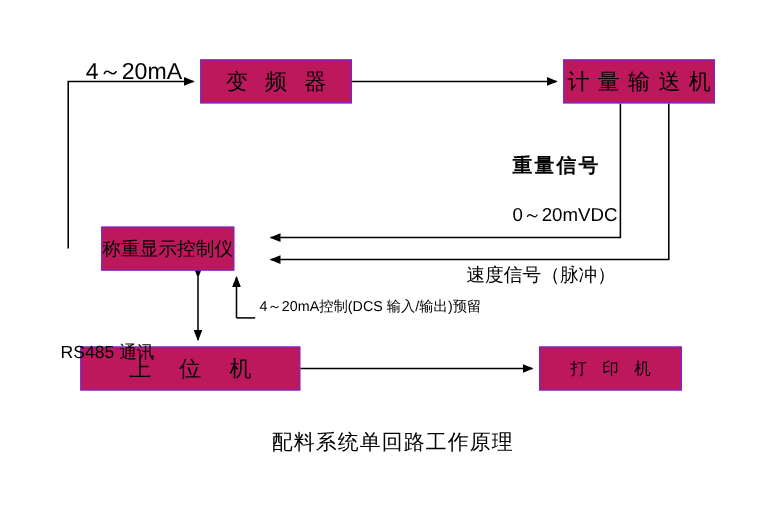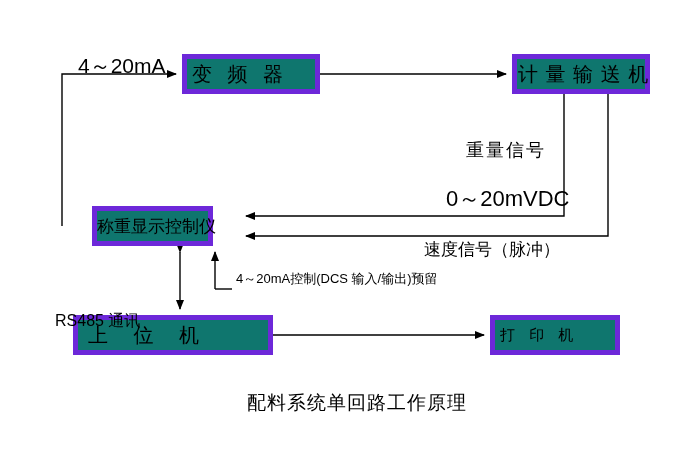--- a/index.html
+++ b/index.html
@@ -20,25 +20,25 @@
   svg.wires {
     position: absolute;
     left: 0;
     top: 0;
     width: 700px;
     height: 471px;
     pointer-events: none;
   }
   .box {
     position: absolute;
-    border: 5px solid #6d28d9;
-    background: #0f766e;
+    border: 1px solid #6d28d9;
+    background: #be185d;
     display: flex;
     align-items: center;
-    justify-content: flex-start;
+    justify-content: center;
     box-sizing: border-box;
     color: #000000;
     white-space: nowrap;
   }
   .lbl {
     position: absolute;
     color: #000000;
     white-space: nowrap;
     line-height: 1.15;
   }
@@ -56,22 +56,22 @@
   }
   #box-host {
     left: 73px; top: 315px; width: 200px; height: 40px;
     font-size: 20px; letter-spacing: 10px; text-indent: 10px;
   }
   #box-printer {
     left: 490px; top: 315px; width: 130px; height: 40px;
     font-size: 15px; letter-spacing: 5px; text-indent: 5px;
   }
   #lbl-4-20ma-top { left: 78px; top: 54px; font-size: 21px; }
-  #lbl-weight-signal { left: 466px; top: 140px; font-size: 18px; letter-spacing: 2px; }
-  #lbl-0-20mvdc { left: 446px; top: 186px; font-size: 22px; }
+  #lbl-weight-signal { left: 466px; top: 140px; font-size: 18px; letter-spacing: 2px; font-weight: bold; }
+  #lbl-0-20mvdc { left: 466px; top: 186px; font-size: 17px; }
   #lbl-speed-signal { left: 424px; top: 240px; font-size: 17px; }
   #lbl-rs485 { left: 55px; top: 265px; font-size: 16px; margin-top: 47px; }
   #lbl-dcs { left: 236px; top: 272px; font-size: 13px; }
   #caption { left: 247px; top: 392px; font-size: 19px; letter-spacing: 1px; }
 </style>
 </head>
 <body>
 
 <div id="stage">
 

